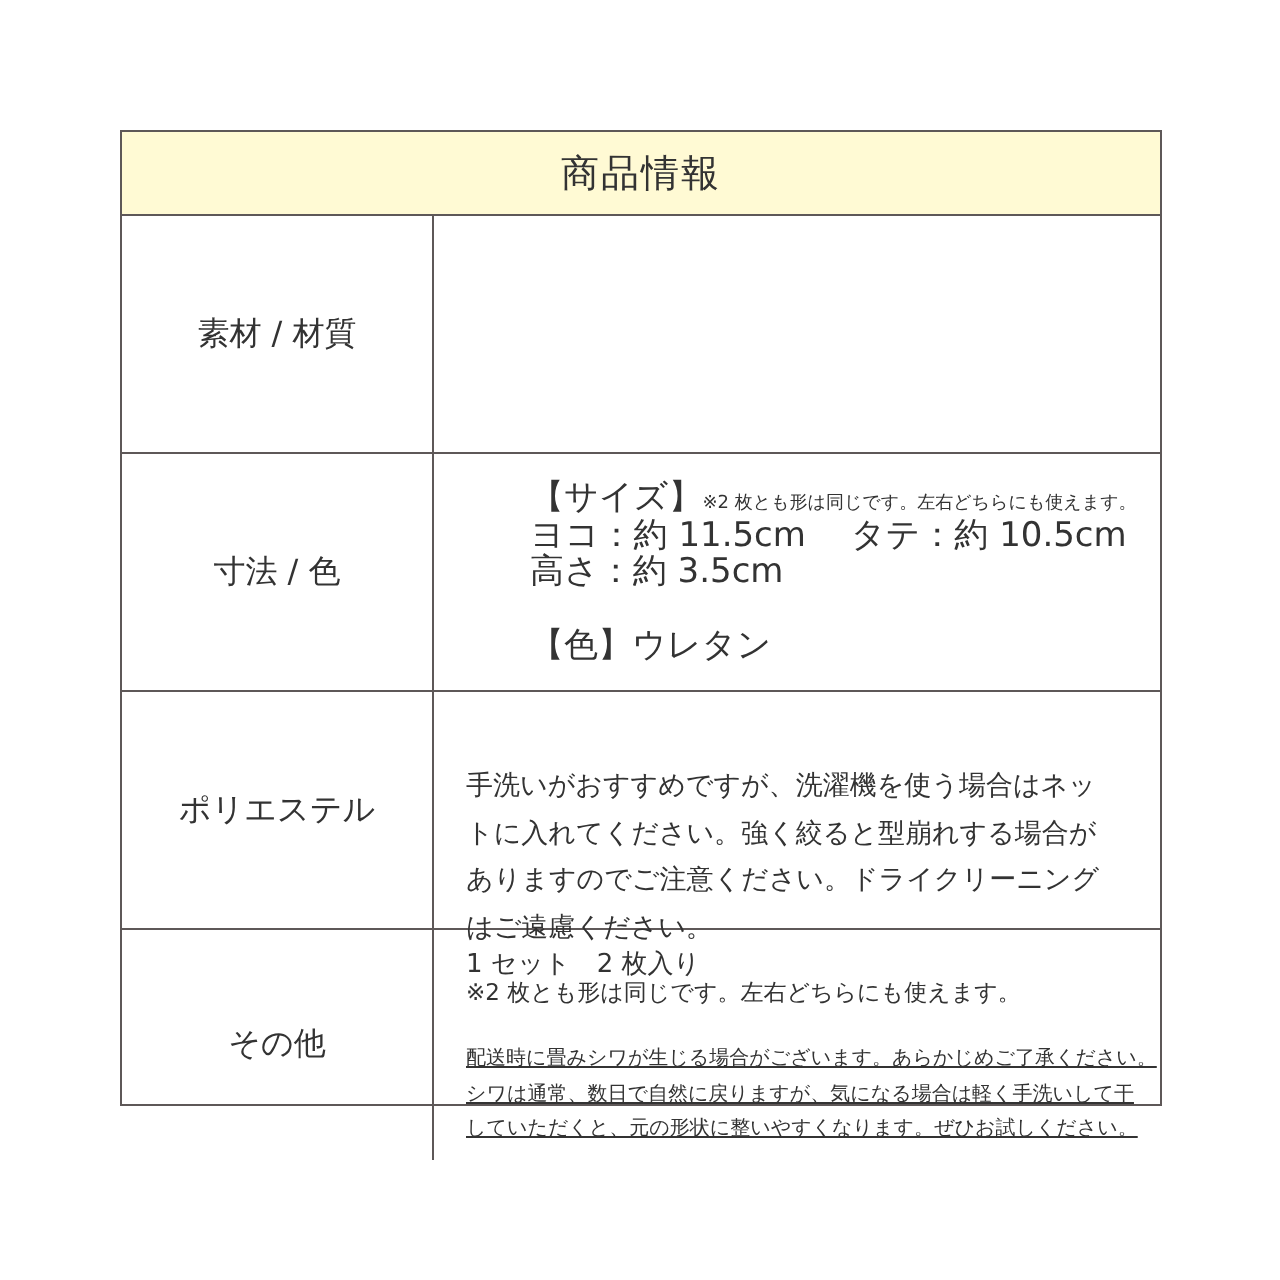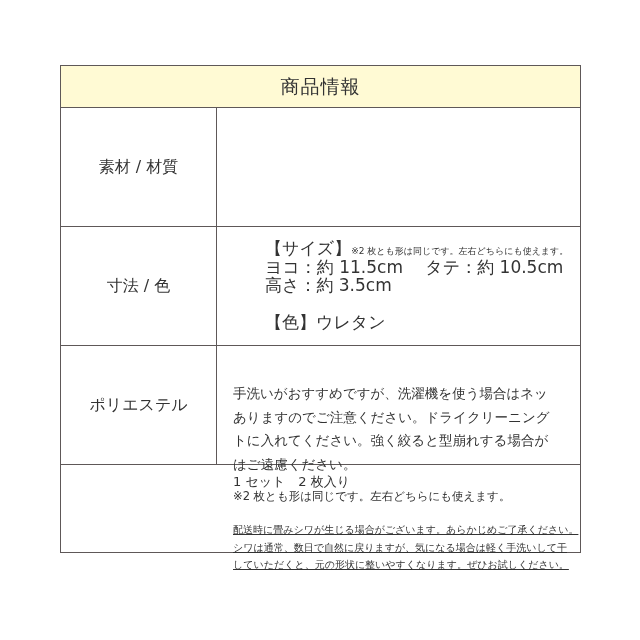--- a/index.html
+++ b/index.html
@@ -46,28 +46,29 @@
       <div class="line md" style="top:47px;">高さ：約 3.5cm</div>
       <div class="line md" style="top:84px;">【色】ウレタン</div>
     </div>
   </div>
 
   <div class="row" style="top:280px;height:118px;">
     <div class="label">ポリエステル</div>
     <div class="content">
       <div class="para" style="top:4px;">
         <div>手洗いがおすすめですが、洗濯機を使う場合はネッ</div>
+        <div>トに入れてください。強く絞ると型崩れする場合が</div>
         <div>ありますのでご注意ください。ドライクリーニング</div>
-        <div>トに入れてください。強く絞ると型崩れする場合が</div>
         <div>はご遠慮ください。</div>
       </div>
     </div>
   </div>
 
   <div class="row last" style="top:399px;height:115px;">
+    <div class="label">その他</div>
     <div class="content">
       <div class="line" style="top:8px;font-size:13px;">1 セット　2 枚入り</div>
       <div class="line" style="top:24px;font-size:11.5px;">※2 枚とも形は同じです。左右どちらにも使えます。</div>
       <div class="line note" style="top:56px;text-decoration:underline;">
         <div>配送時に畳みシワが生じる場合がございます。あらかじめご了承ください。</div>
         <div>シワは通常、数日で自然に戻りますが、気になる場合は軽く手洗いして干</div>
         <div>していただくと、元の形状に整いやすくなります。ぜひお試しください。</div>
       </div>
     </div>
   </div>

